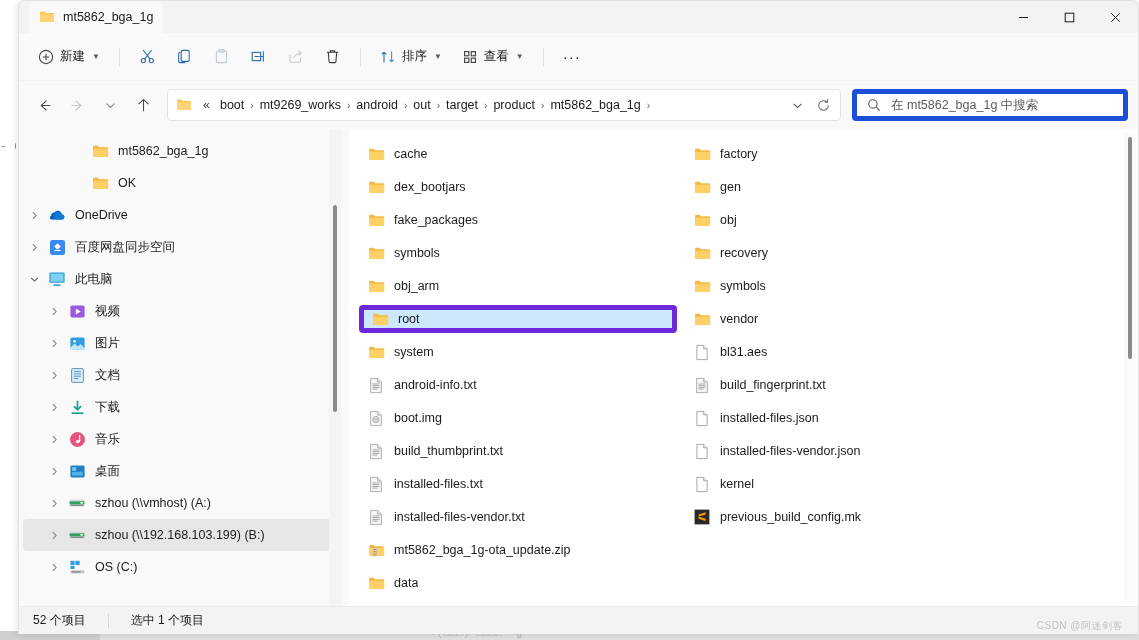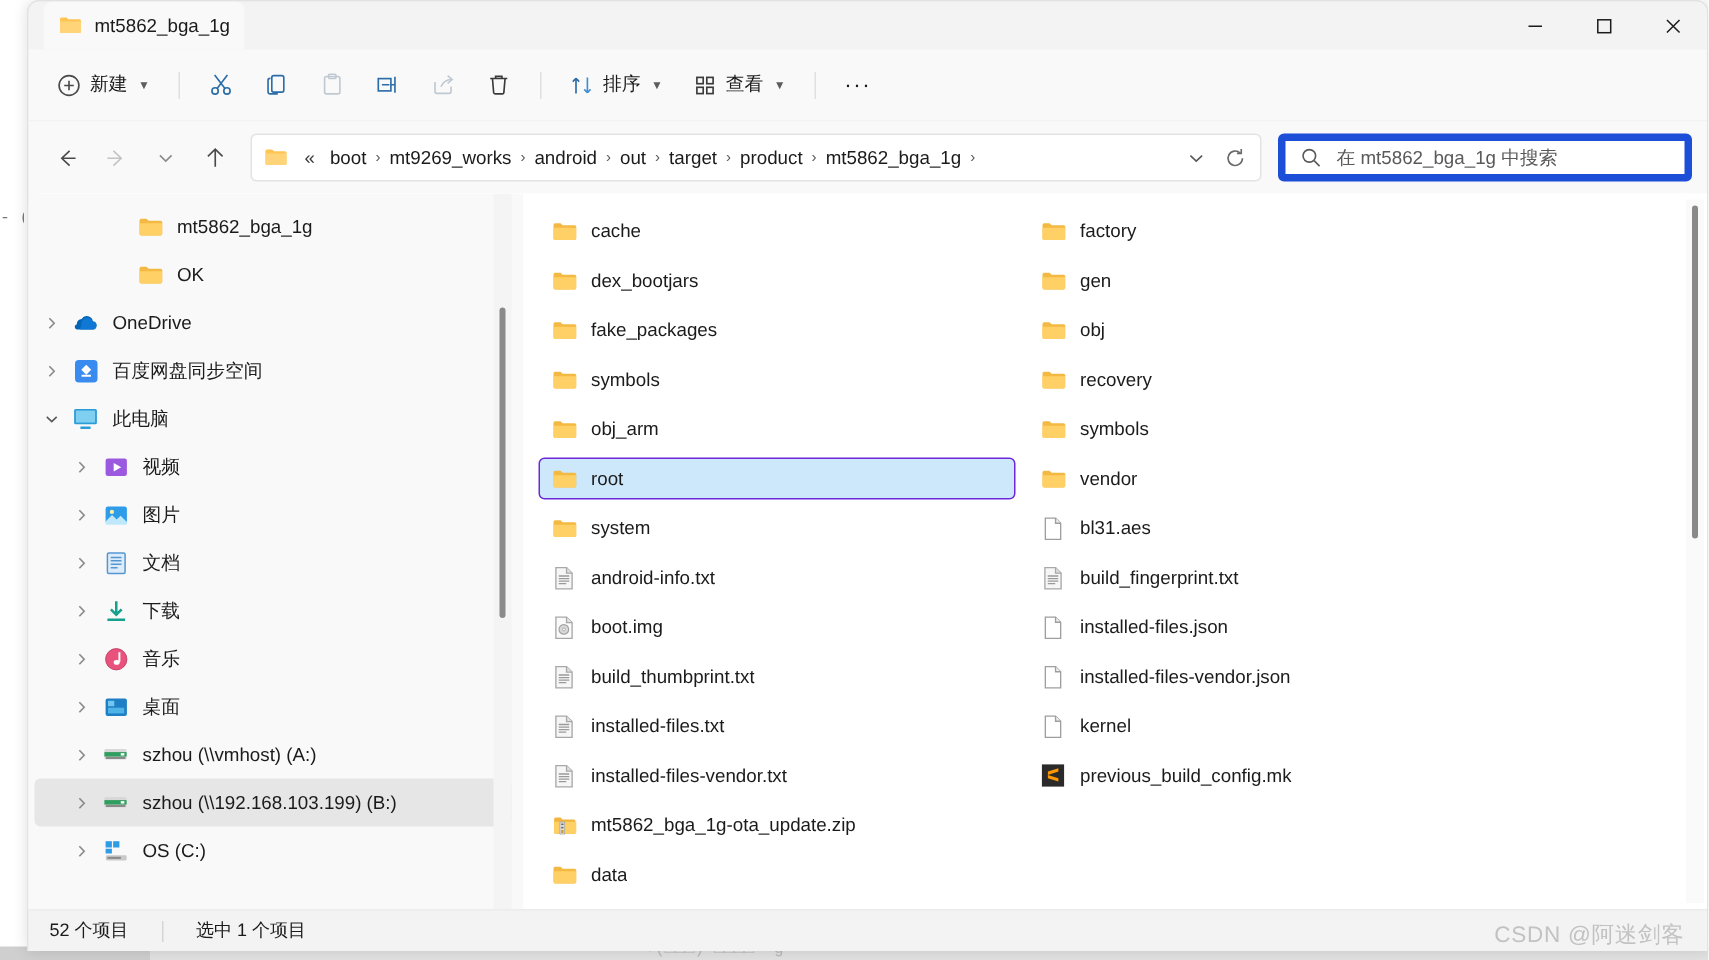--- a/index.html
+++ b/index.html
@@ -255,21 +255,21 @@
     margin-top: 3px;
     border-radius: 4px;
     padding-left: 6px;
     font-size: 12.5px;
     color: #1b1b1b;
     white-space: nowrap;
     overflow: hidden;
   }
   .file-row.selected {
     background: #cde8fa;
-    border: 1px solid #6d28d9;
+    border: 5px solid #6d28d9;
     padding-left: 5px;
   }
   .file-ico {
     width: 22px; flex: 0 0 22px;
     display: flex; align-items: center; justify-content: center;
     margin-right: 7px;
   }
   .file-name { overflow: hidden; text-overflow: ellipsis; }
   .list-scrollbar {
     position: absolute; right: 2px; top: 4px; width: 12px; bottom: 4px;
@@ -291,21 +291,21 @@
     gap: 8px;
     border-top: 1px solid #ececec;
     position: relative;
   }
   .status-cell { padding-right: 14px; }
   .status-sep { width:1px;height:14px;background:#d6d6d6;margin-right:14px;}
 
   .watermark {
     position: absolute;
     right: 16px; bottom: 7px;
-    font-size: 15px;
+    font-size: 10px;
     color: #c2c2c2;
     letter-spacing: .5px;
     user-select: none;
     white-space: nowrap;
   }
   svg { display: block; }
 </style>
 </head>
 <body>
 

